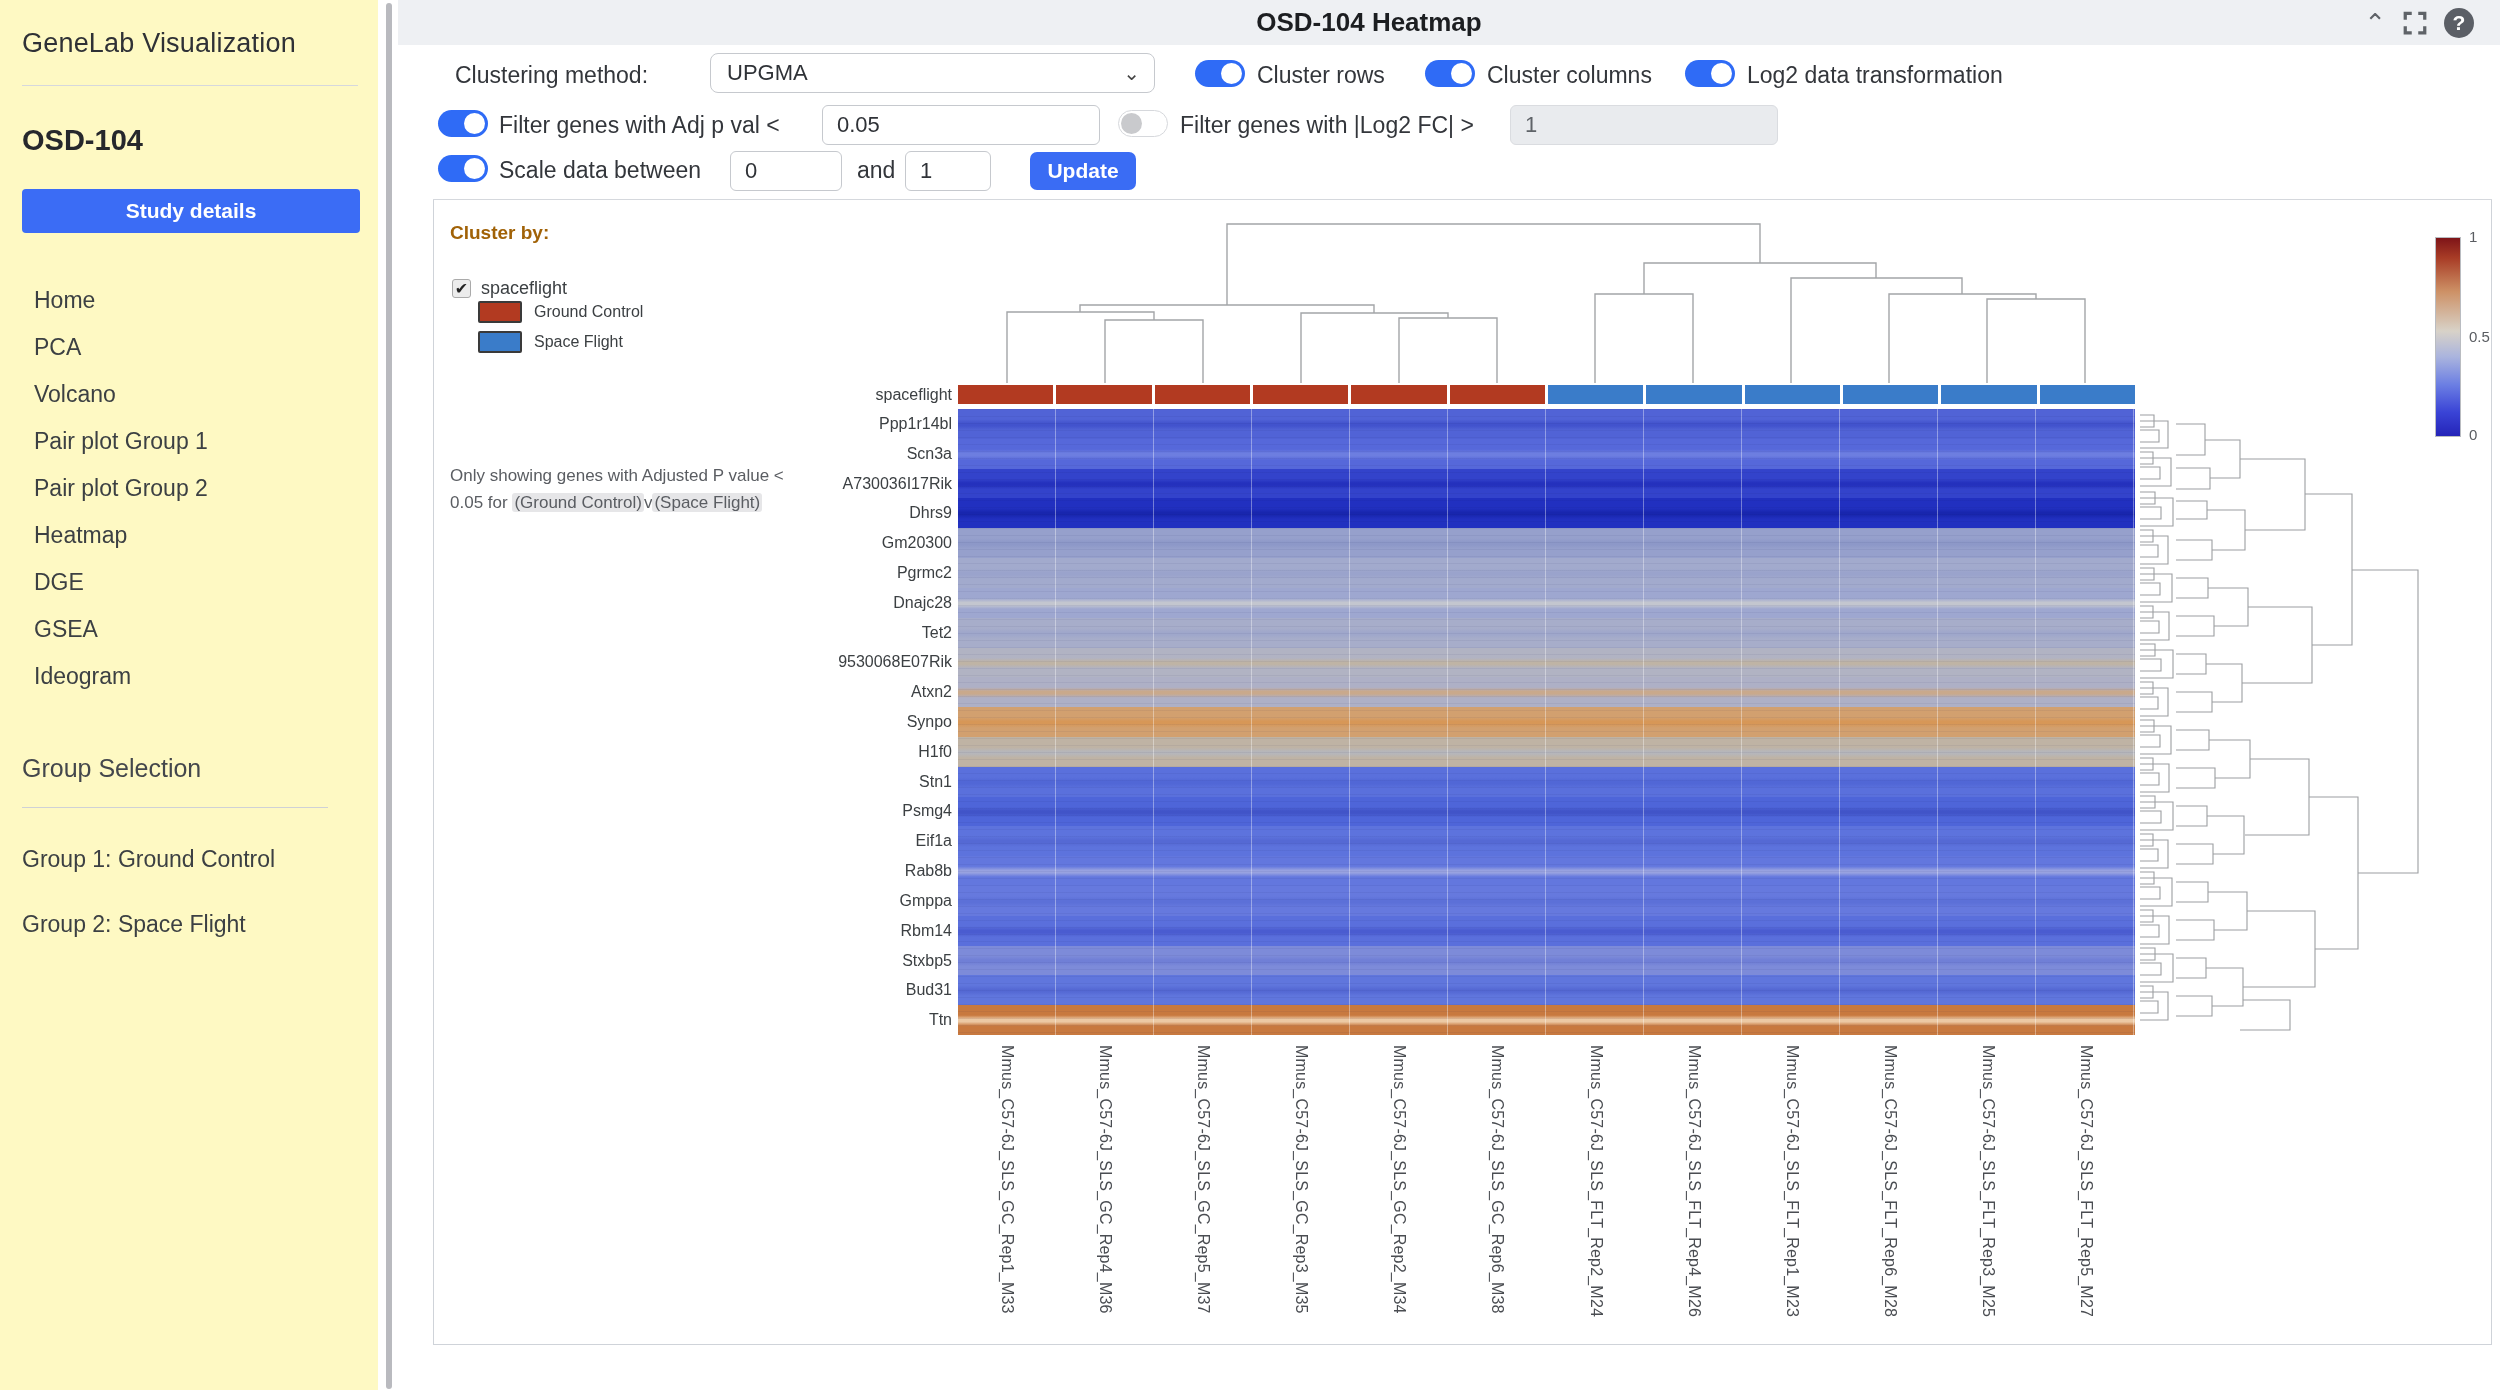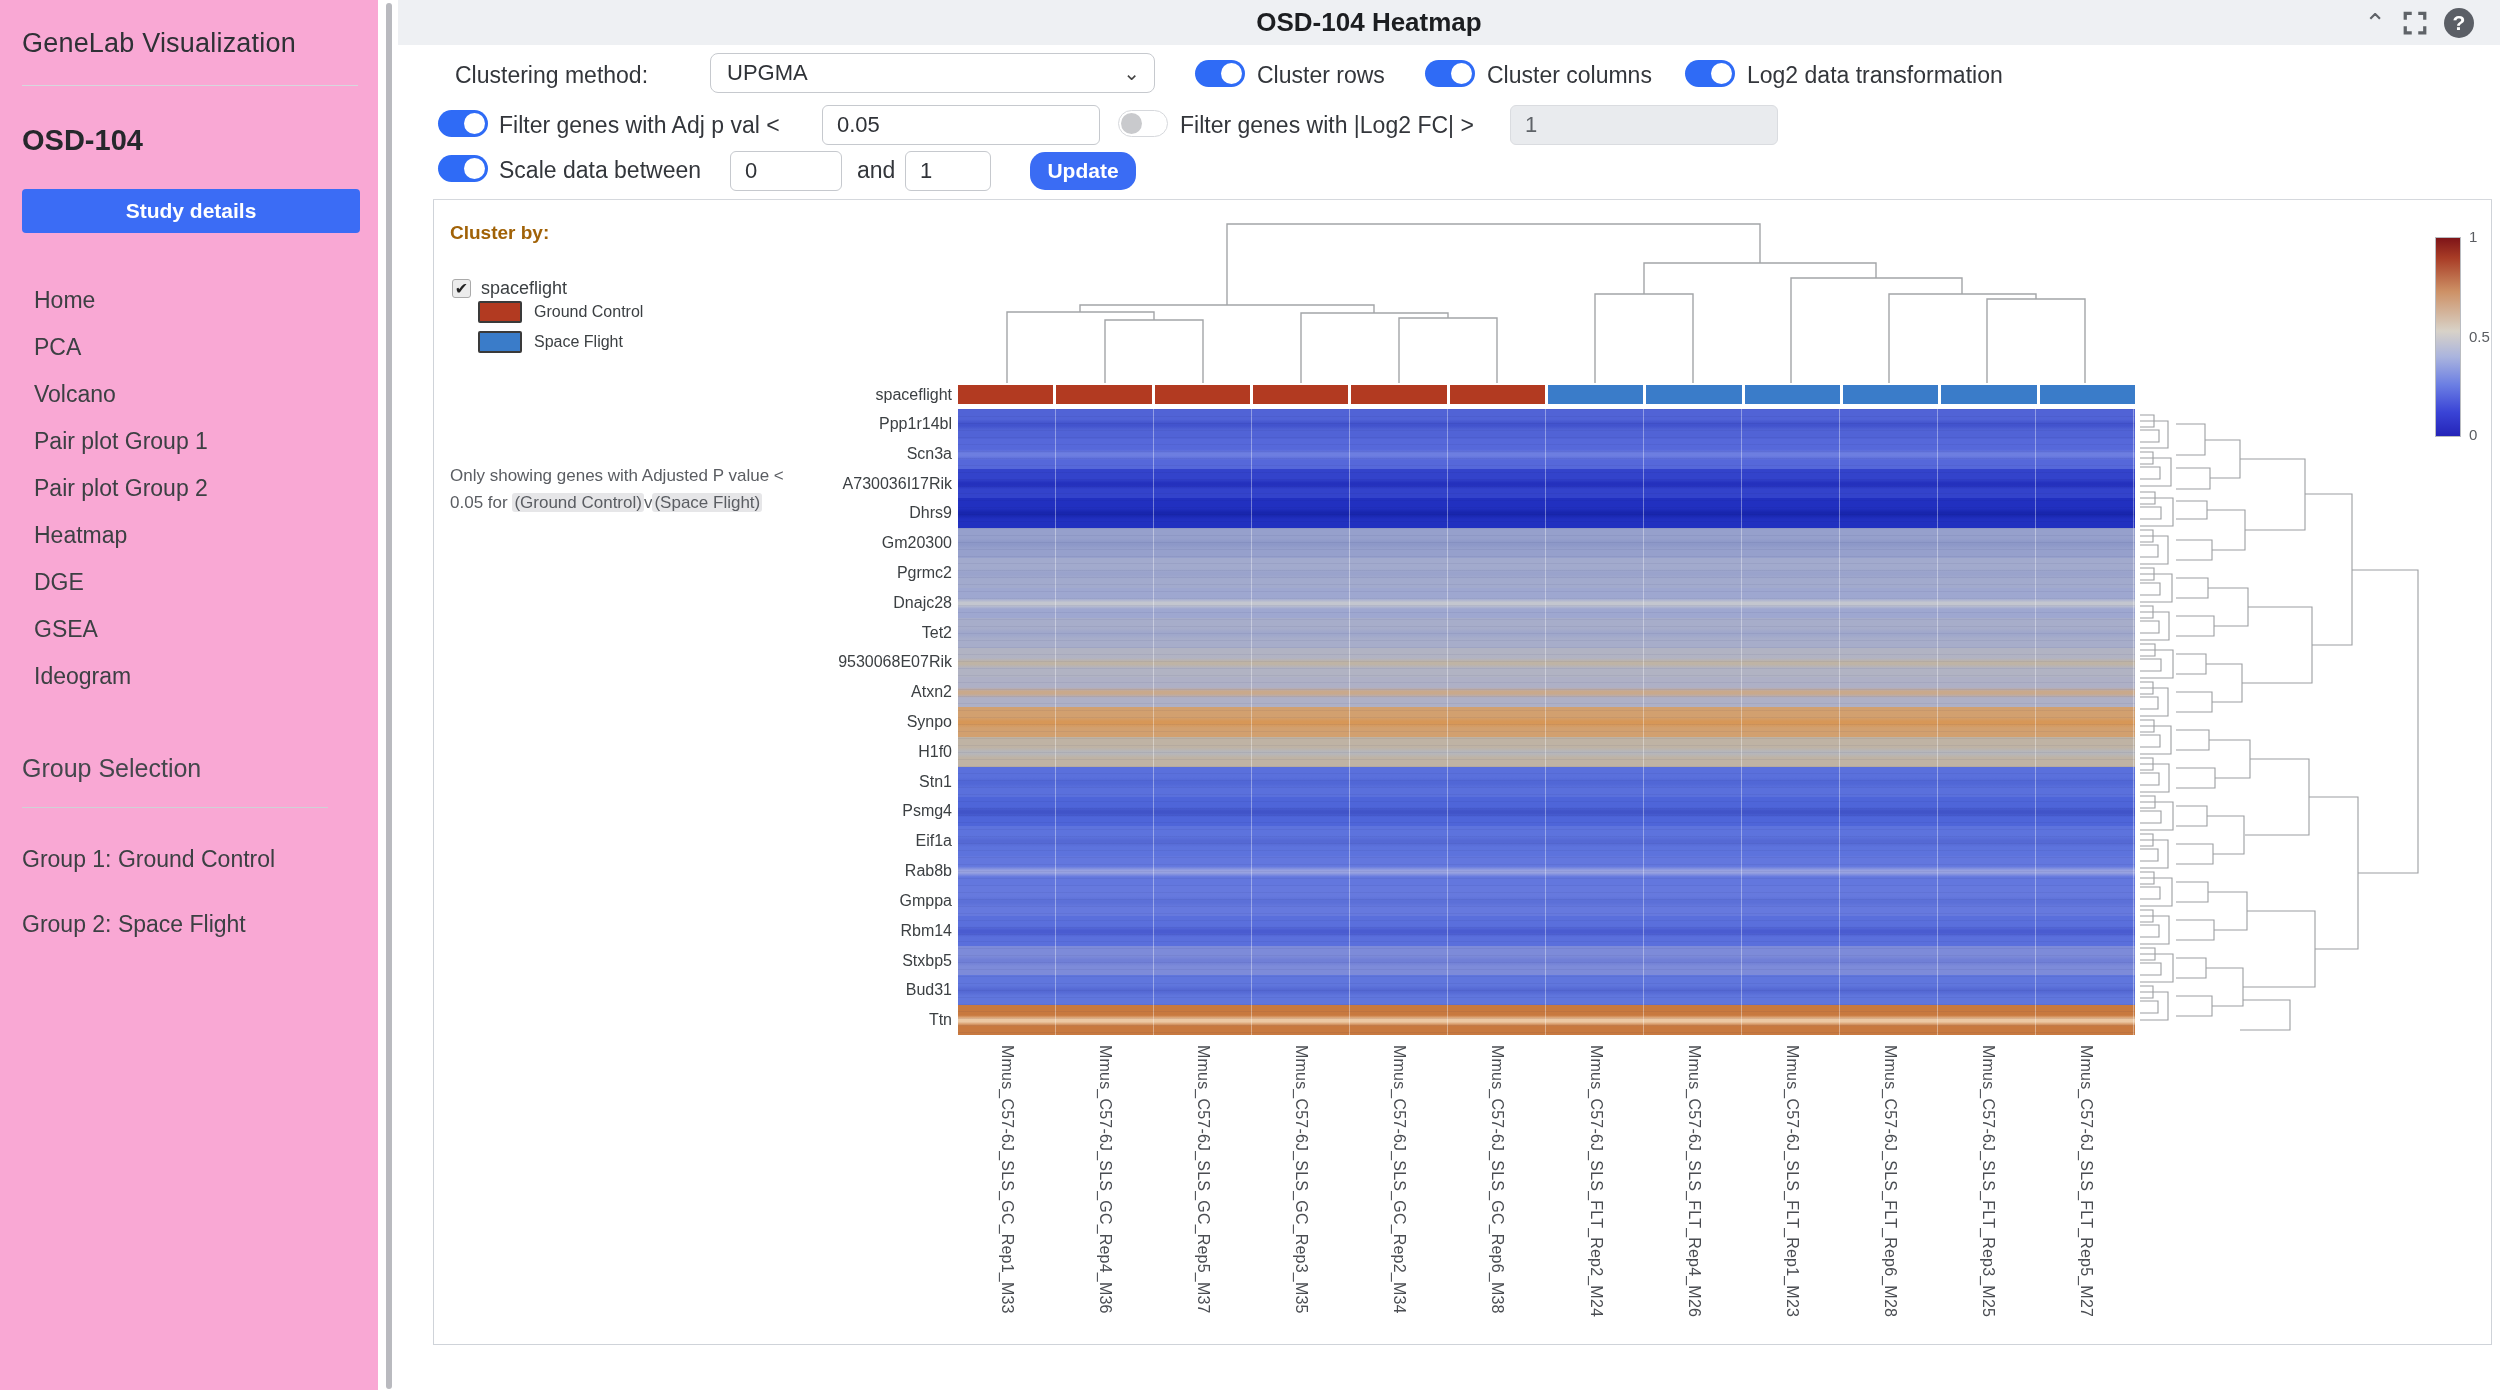--- a/index.html
+++ b/index.html
@@ -1,21 +1,21 @@
 <!DOCTYPE html>
 <html><head>
 <meta charset="utf-8">
 <style>
   * { margin:0; padding:0; box-sizing:border-box; }
   html,body { background:#fff; }
   body { font-family:"Liberation Sans", sans-serif; color:#3c4043; }
   .page { position:relative; width:2500px; height:1398px; overflow:hidden; background:#fff; }
 
   
-  .sidebar { position:absolute; left:0; top:0; width:378px; height:1390px; background:#f9a8d4; padding:28px 20px 0 22px; }
+  .sidebar { position:absolute; left:0; top:0; width:378px; height:1390px; background:#fef9c3; padding:28px 20px 0 22px; }
   .sb-title { font-size:27px; color:#2f3136; letter-spacing:.2px; }
   .sb-divider { border:none; border-top:1px solid #d6d8dd; margin:26px 0 0 0; }
   .sb-study { font-size:29px; font-weight:bold; color:#26282c; margin-top:38px; }
   .sb-btn { display:block; width:338px; margin-top:32px; background:#3b6cf5; color:#fff; font-size:21px; font-weight:bold;
             border:none; border-radius:4px; padding:10px 16px; text-align:center; cursor:pointer; }
   .sb-nav { margin-top:44px; list-style:none; }
   .sb-nav li { font-size:23px; color:#3c4043; padding:10px 0 10px 12px; cursor:pointer; }
   .sb-group-title { font-size:25px; color:#44474c; margin-top:54px; }
   .sb-divider2 { border:none; border-top:1px solid #cfd1d6; margin:24px 0 0 0; width:306px; }
   .sb-groupline { font-size:23px; color:#3c4043; margin-top:38px; }
@@ -39,21 +39,21 @@
             background:#fff; font-size:22px; color:#2f3237; line-height:38px; padding-left:16px; cursor:pointer; }
   .select .chev { position:absolute; right:14px; top:0; color:#444; font-size:20px; }
   .toggle { position:absolute; width:50px; height:27px; border-radius:14px; background:#2f6bf6; cursor:pointer; }
   .toggle .knob { position:absolute; right:3px; top:3px; width:21px; height:21px; border-radius:50%; background:#fff; }
   .toggle.off { background:#fff; border:1px solid #d6d8dc; }
   .toggle.off .knob { left:2px; right:auto; top:2px; background:#c9cacd; width:21px; height:21px; }
   .tinput { position:absolute; height:40px; border:1px solid #c6c9ce; border-radius:6px; background:#fff;
             font-size:22px; color:#2f3237; padding-left:14px; font-family:"Liberation Sans",sans-serif; }
   .tinput:disabled { background:#e9ebee; border-color:#dadce0; color:#5f6368; }
   .update-btn { position:absolute; left:597px; top:107px; width:106px; height:38px; background:#3a6cf4; color:#fff;
-                font-size:21px; font-weight:bold; border:none; border-radius:15px; cursor:pointer; }
+                font-size:21px; font-weight:bold; border:none; border-radius:7px; cursor:pointer; }
 
   
   .cluster-by { position:absolute; left:450px; top:222px; font-size:19px; font-weight:bold; color:#a16207; }
   .chk-row { position:absolute; left:452px; top:278px; display:flex; align-items:center; gap:10px; }
   .checkbox { width:19px; height:19px; background:#ececec; border:1px solid #aaa; border-radius:3px; font-size:16px;
               line-height:18px; text-align:center; color:#222; cursor:pointer; }
   .chk-label { font-size:18px; color:#3c4043; }
   .legend-row { position:absolute; display:flex; align-items:center; gap:12px; }
   .legend-swatch { width:44px; height:22px; border:2px solid #3a3a3a; border-radius:2px; }
   .legend-label { font-size:16px; color:#3c4043; }

